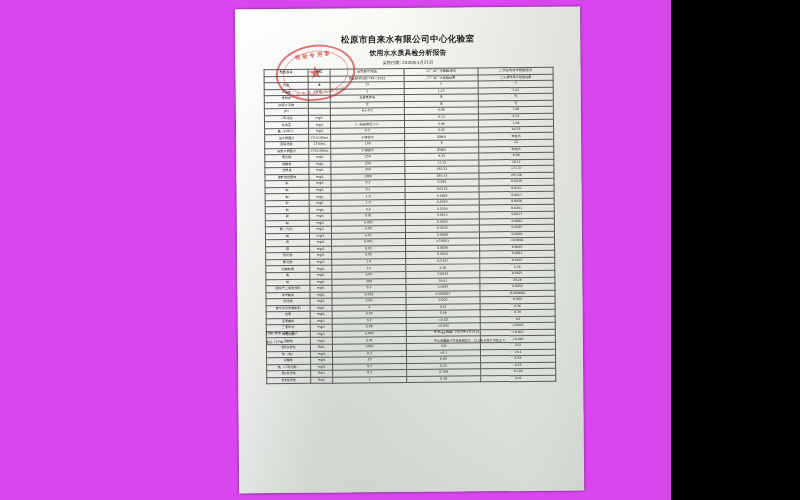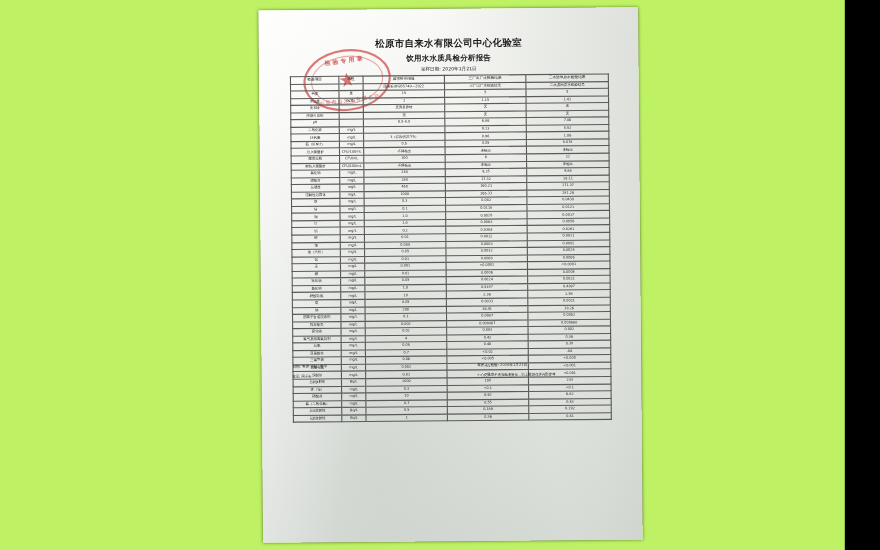--- a/index.html
+++ b/index.html
@@ -1,20 +1,20 @@
 <!DOCTYPE html>
 <html><head>
 <meta charset="utf-8">
 <style>
   html,body{margin:0;padding:0;}
   body{
     width:800px;height:500px;overflow:hidden;background:#000;
     font-family:"DejaVu Sans","Liberation Sans",sans-serif;
   }
-  #stage{position:relative;width:768px;height:500px;background:#bef264;}
+  #stage{position:relative;width:671px;height:500px;background:#d946ef;}
 
   
   #paper{
     position:absolute;left:235px;top:8px;width:345px;height:484px;
     background:linear-gradient(160deg,#fdfdfb 0%,#f4f5f1 22%,#eceee9 48%,#e6e9e4 66%,#dfe3de 82%,#d5dad5 100%);
     box-shadow:0 0 3px rgba(0,0,0,.6);
     transform:rotate(-0.5deg);
     transform-origin:50% 0%;
   }
   

